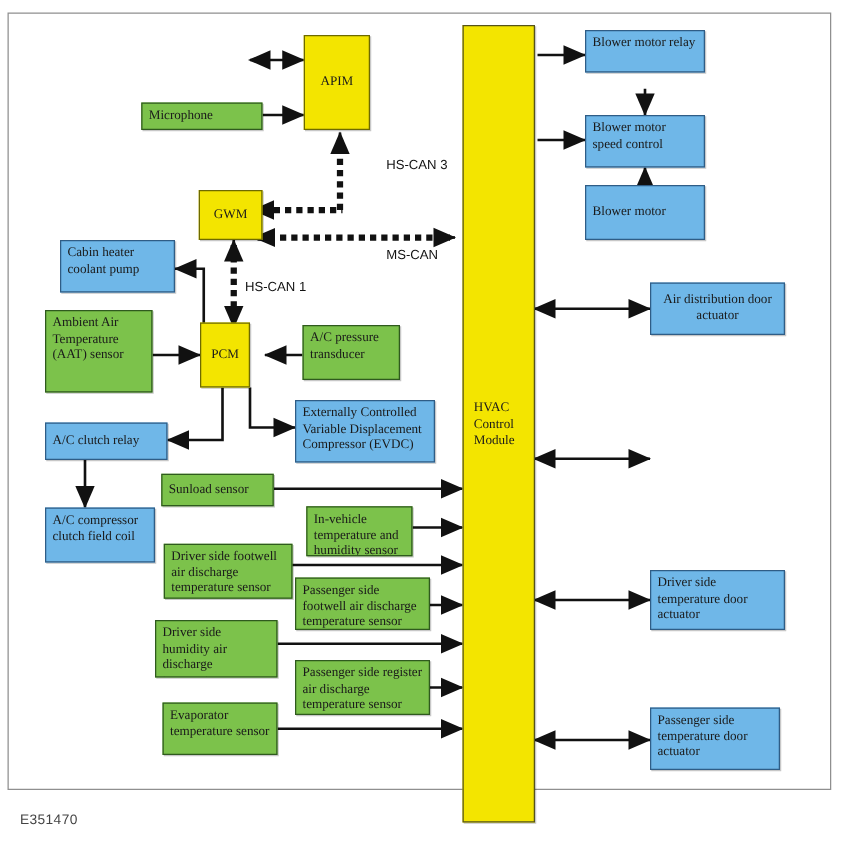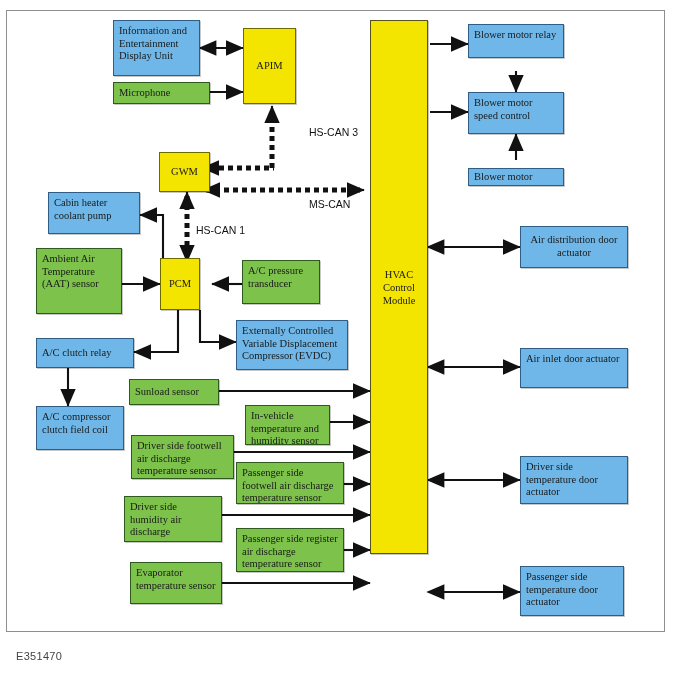--- a/index.html
+++ b/index.html
@@ -89,28 +89,27 @@
 
     <line class="ln" x1="219" y1="391" x2="370" y2="391" marker-end="url(#ah)"></line>
     <line class="ln" x1="330" y1="422" x2="370" y2="422" marker-end="url(#ah)"></line>
     <line class="ln" x1="232" y1="452" x2="370" y2="452" marker-end="url(#ah)"></line>
     <line class="ln" x1="344" y1="484" x2="370" y2="484" marker-end="url(#ah)"></line>
     <line class="ln" x1="222" y1="515" x2="370" y2="515" marker-end="url(#ah)"></line>
     <line class="ln" x1="344" y1="550" x2="370" y2="550" marker-end="url(#ah)"></line>
     <line class="ln" x1="222" y1="583" x2="370" y2="583" marker-end="url(#ah)"></line>
   </svg>
 
-  <div class="box blue" style="left:113px;top:20px;width:87px;height:56px;">Information and Entertainment Display Unit</div>
   <div class="box green mid" style="left:113px;top:82px;width:97px;height:22px;">Microphone</div>
 
   <div class="box yellow ctr" style="left:243px;top:28px;width:53px;height:76px;">APIM</div>
   <div class="box yellow ctr" style="left:159px;top:152px;width:51px;height:40px;">GWM</div>
   <div class="box yellow ctr" style="left:160px;top:258px;width:40px;height:52px;">PCM</div>
 
-  <div class="hvac" style="left:370px;top:20px;width:58px;height:534px;text-align:center;">
+  <div class="hvac" style="left:370px;top:20px;width:58px;height:638px;">
     <div style="width:100%;">
       <div>HVAC</div>
       <div>Control</div>
       <div>Module</div>
     </div>
   </div>
 
   <div class="lbl" style="left:285px;top:126px;padding-left:24px;">HS-CAN 3</div>
   <div class="lbl" style="left:265px;top:198px;padding-left:44px;">MS-CAN</div>
   <div class="lbl" style="left:196px;top:224px;">HS-CAN 1</div>
@@ -125,21 +124,20 @@
   <div class="box green mid" style="left:129px;top:379px;width:90px;height:26px;">Sunload sensor</div>
   <div class="box green" style="left:245px;top:405px;width:85px;height:40px;">In-vehicle temperature and humidity sensor</div>
   <div class="box green" style="left:131px;top:435px;width:103px;height:44px;">Driver side footwell air discharge temperature sensor</div>
   <div class="box green" style="left:236px;top:462px;width:108px;height:42px;">Passenger side footwell air discharge temperature sensor</div>
   <div class="box green" style="left:124px;top:496px;width:98px;height:46px;">Driver side humidity air discharge temperature sensor</div>
   <div class="box green" style="left:236px;top:528px;width:108px;height:44px;">Passenger side register air discharge temperature sensor</div>
   <div class="box green" style="left:130px;top:562px;width:92px;height:42px;">Evaporator temperature sensor</div>
 
   <div class="box blue" style="left:468px;top:24px;width:96px;height:34px;">Blower motor relay</div>
   <div class="box blue" style="left:468px;top:92px;width:96px;height:42px;">Blower motor speed control</div>
-  <div class="box blue mid" style="left:468px;top:168px;width:96px;height:18px;">Blower motor</div>
+  <div class="box blue mid" style="left:468px;top:148px;width:96px;height:44px;">Blower motor</div>
 
   <div class="box blue ctr" style="left:520px;top:226px;width:108px;height:42px;">Air distribution door actuator</div>
-  <div class="box blue" style="left:520px;top:348px;width:108px;height:40px;">Air inlet door actuator</div>
   <div class="box blue" style="left:520px;top:456px;width:108px;height:48px;">Driver side temperature door actuator</div>
   <div class="box blue" style="left:520px;top:566px;width:104px;height:50px;">Passenger side temperature door actuator</div>
 
   <div class="fig">E351470</div>
 </div>
 
 </body></html>

